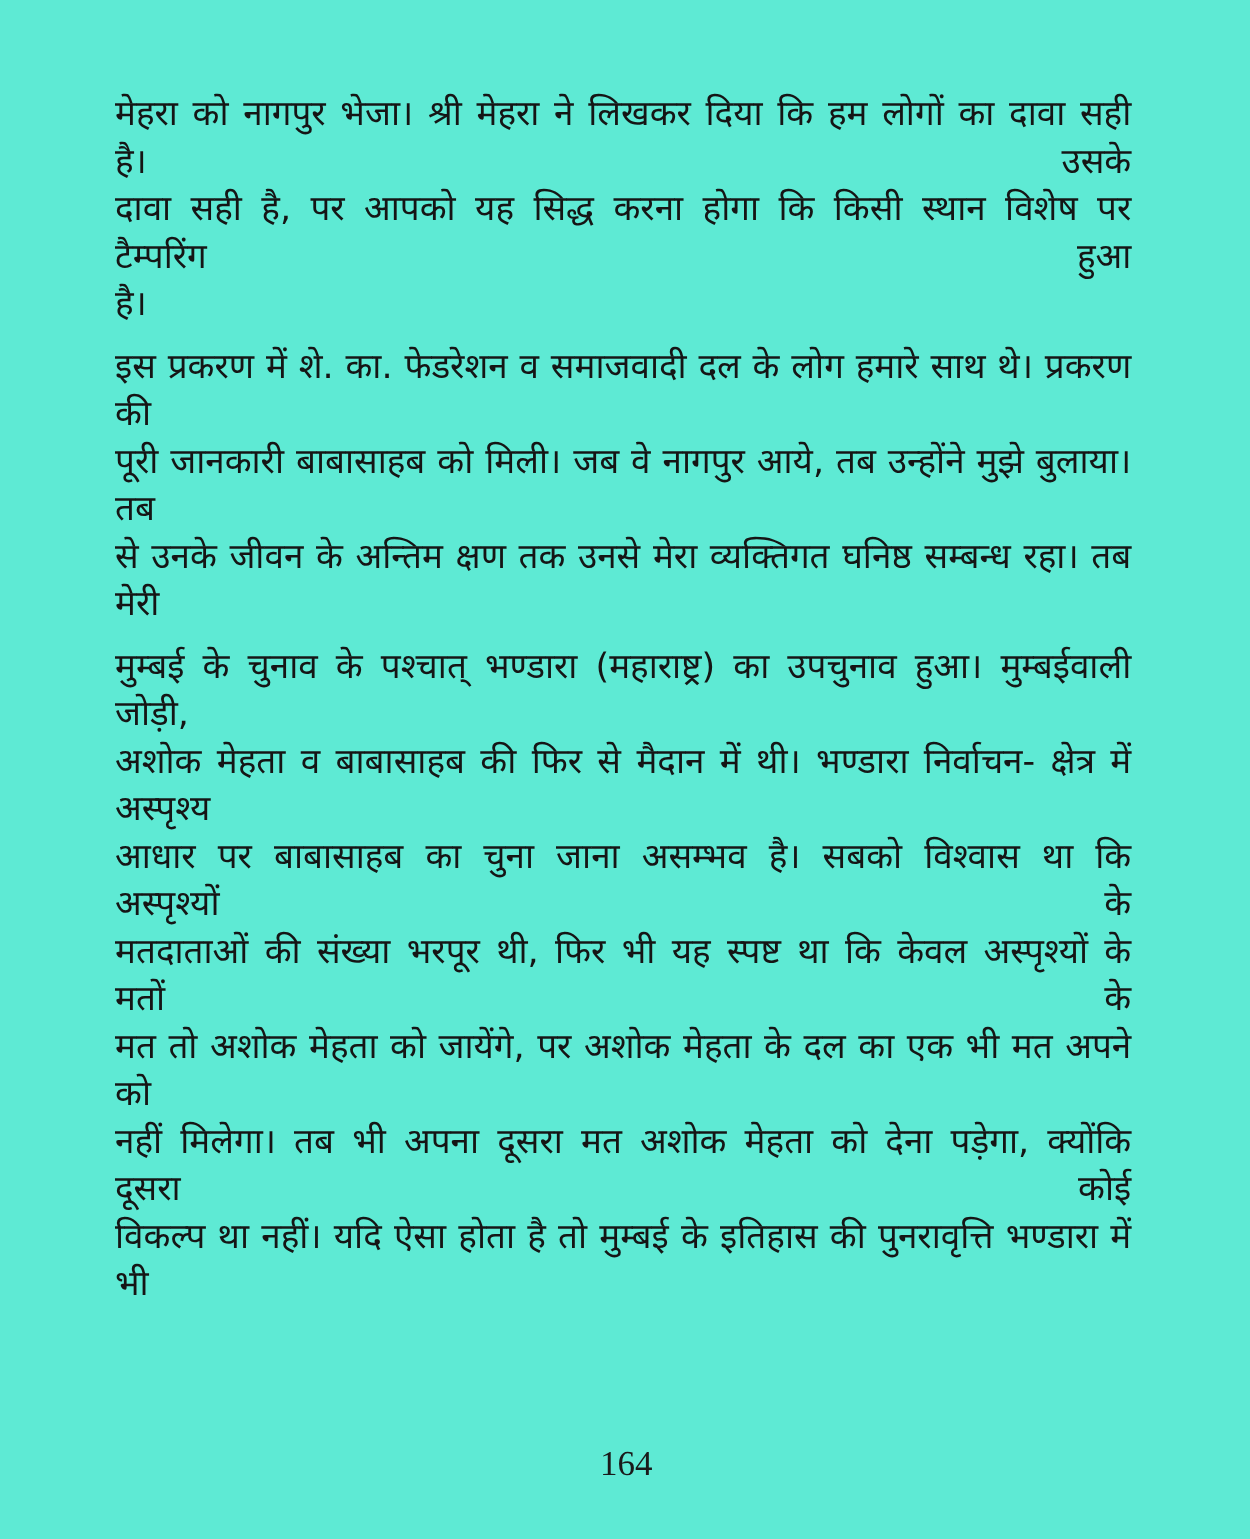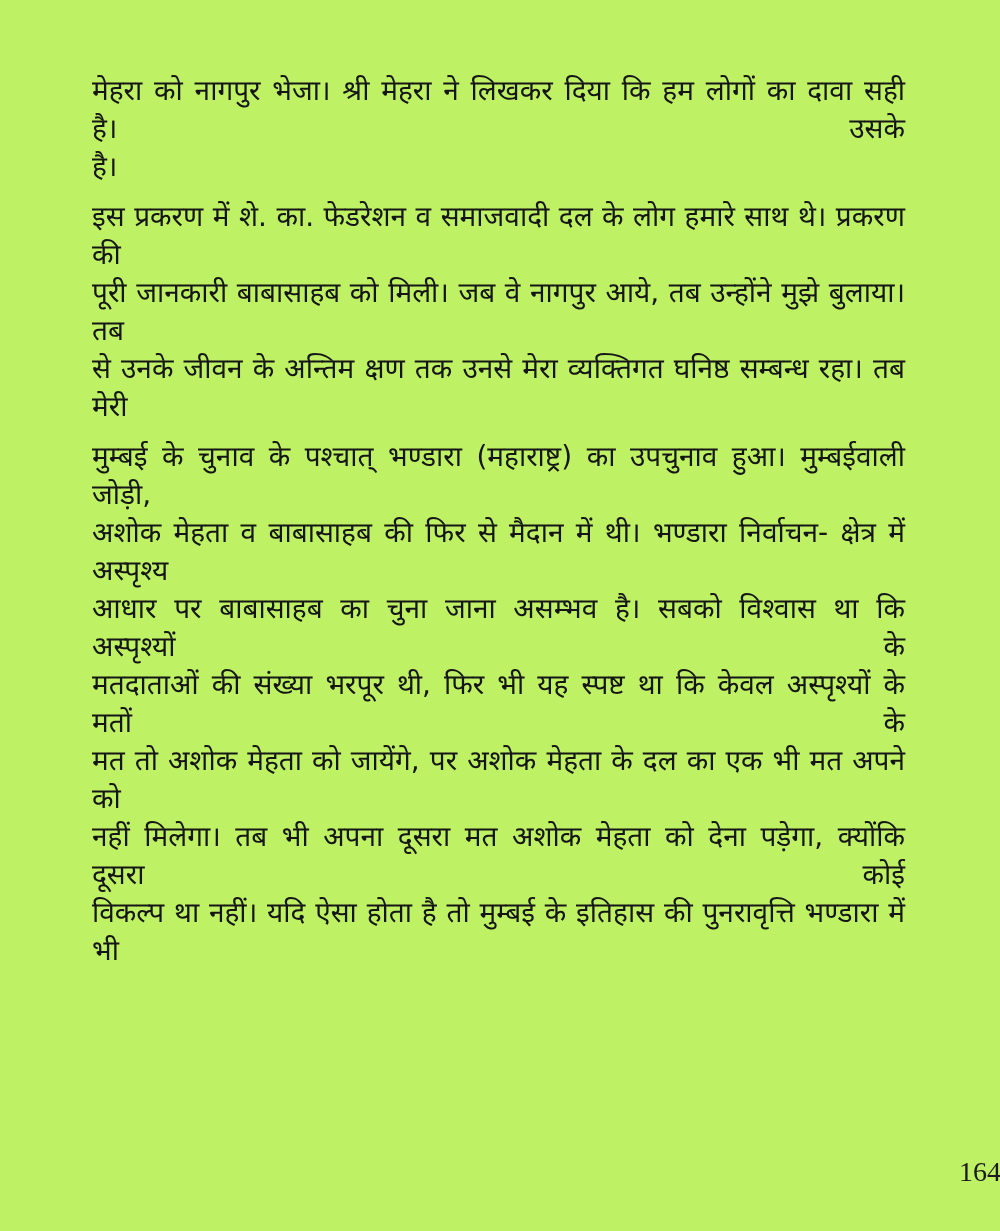--- a/index.html
+++ b/index.html
@@ -13,21 +13,21 @@
     position: relative;
     font-family: "DejaVu Sans", sans-serif;
     color: #151515;
     overflow: hidden;
   }
   .page {
     position: absolute;
     left: 0; top: 0;
     width: 1000px;
     height: 1231px;
-    background: #bef264;
+    background: #5eead4;
   }
   .text-block {
     position: absolute;
     left: 92px;
     top: 72px;
     width: 813px;
   }
   .para {
     margin: 0 0 12px 0;
     padding: 0;
@@ -43,34 +43,35 @@
   }
   .line-last {
     text-align: left;
     text-align-last: left;
   }
   .page-number {
     position: absolute;
     top: 1156px;
     left: 1px;
     width: 1000px;
-    text-align: right;
+    text-align: center;
     font-family: "Liberation Serif", serif;
     font-size: 28px;
     color: #1a1a1a;
   }
 </style>
 </head>
 <body>
 
 <div class="page">
   <div class="text-block">
 
     <p class="para">
       <span class="line">मेहरा को नागपुर भेजा। श्री मेहरा ने लिखकर दिया कि हम लोगों का दावा सही है। उसके</span>
+      <span class="line">दावा सही है, पर आपको यह सिद्ध करना होगा कि किसी स्थान विशेष पर टैम्परिंग हुआ</span>
       <span class="line line-last">है।</span>
     </p>
 
     <p class="para">
       <span class="line">इस प्रकरण में शे. का. फेडरेशन व समाजवादी दल के लोग हमारे साथ थे। प्रकरण की</span>
       <span class="line">पूरी जानकारी बाबासाहब को मिली। जब वे नागपुर आये, तब उन्होंने मुझे बुलाया। तब</span>
       <span class="line">से उनके जीवन के अन्तिम क्षण तक उनसे मेरा व्यक्तिगत घनिष्ठ सम्बन्ध रहा। तब मेरी</span>
     </p>
 
     <p class="para">

